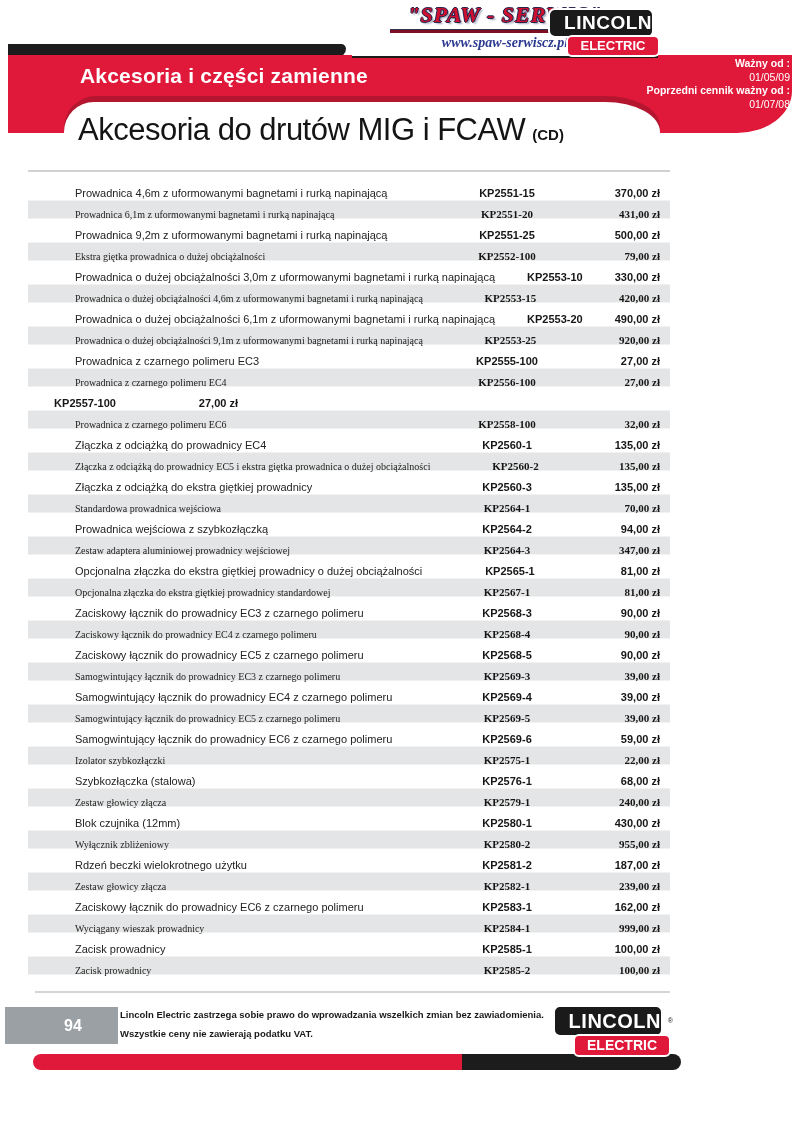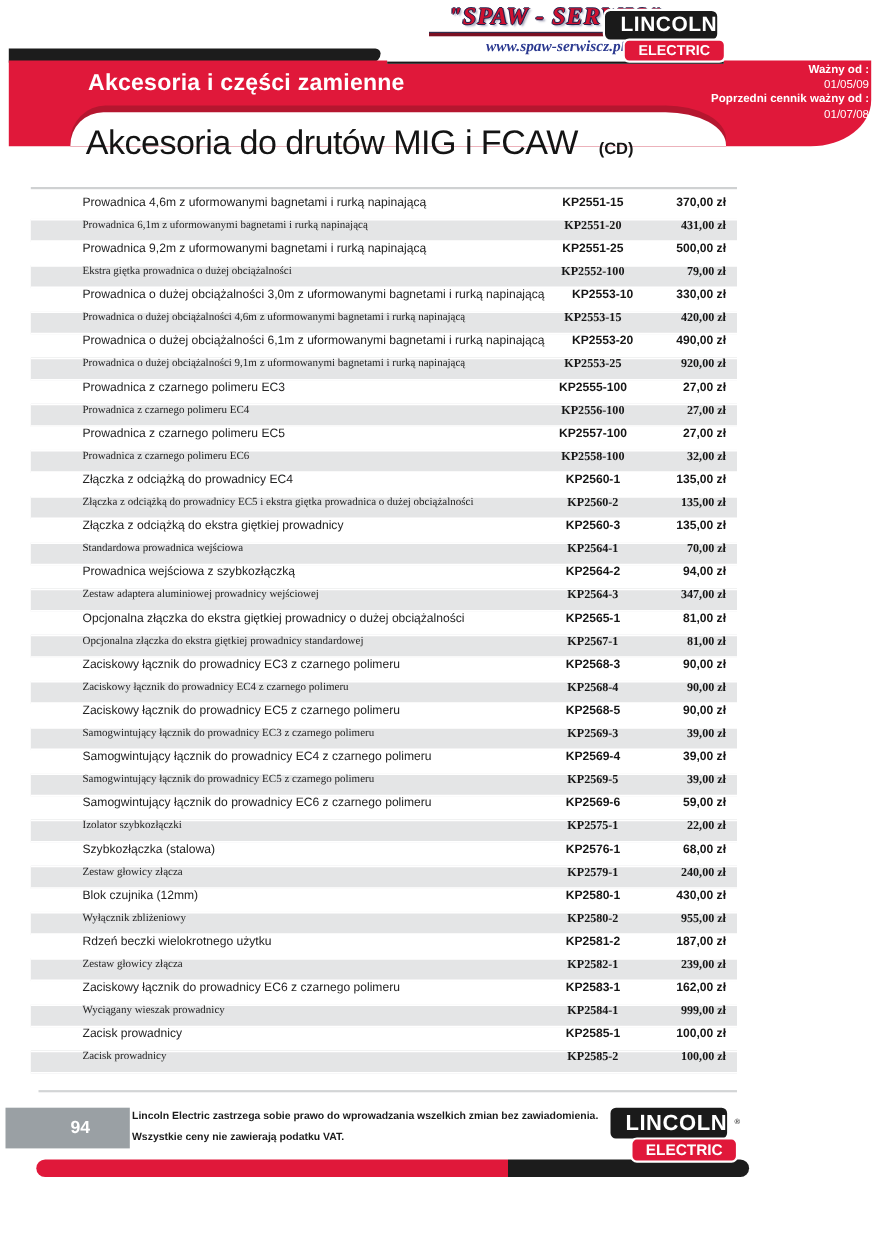--- a/index.html
+++ b/index.html
@@ -15,21 +15,21 @@
                background:#b5162f;border-top-left-radius:32px;border-top-right-radius:55px 30px;}
   .white-panel{position:absolute;left:64px;top:102px;width:596px;height:31px;
                background:#fff;border-top-left-radius:30px;border-top-right-radius:55px 30px;}
   .section-title{position:absolute;left:80px;top:64px;color:#fff;font-size:21px;
                  font-weight:bold;letter-spacing:.2px;z-index:5;}
   .validity{position:absolute;right:10px;top:57px;width:150px;text-align:right;color:#fff;
             font-size:10.5px;line-height:1.3;z-index:5;}
   .validity .lbl{font-weight:bold;}
   .page-title{position:absolute;left:78px;top:112px;z-index:6;color:#141414;font-size:31px;
               letter-spacing:-.5px;white-space:nowrap;}
-  .page-title .suffix{font-size:15px;font-weight:bold;letter-spacing:0;margin-left:19px;}
+  .page-title .suffix{font-size:15px;font-weight:bold;letter-spacing:0;margin-left:7px;}
 
   
   .spaw-box{position:absolute;left:352px;top:0;width:306px;height:56px;background:#fff;
             border-bottom:2px solid #1a1a1a;text-align:center;z-index:7;}
   .spaw-text{font-family:"Liberation Serif",serif;font-style:italic;font-weight:bold;
              font-size:22px;color:#cf1030;letter-spacing:1px;margin-top:2px;
              text-shadow:1px 0 #26264f,-1px 0 #26264f,0 1px #26264f,0 -1px #26264f,2px 2px 2px #9a9ab0;}
   .spaw-underline{width:230px;height:3px;background:#7c1022;margin:1px auto 2px auto;
                   border-top:1px solid #30304f;}
   .spaw-url{font-family:"Liberation Serif",serif;font-style:italic;font-weight:bold;
@@ -48,21 +48,21 @@
   .lincoln-top .rbox{left:18px;top:27px;width:90px;height:18px;font-size:13px;line-height:18px;}
   .lincoln-top .reg{right:0;top:10px;color:#fff;}
   .lincoln-bottom{left:553px;top:1005px;width:122px;height:52px;}
   .lincoln-bottom .lbox{width:106px;height:28px;font-size:20px;line-height:28px;}
   .lincoln-bottom .rbox{left:20px;top:29px;width:94px;height:19px;font-size:14px;line-height:19px;}
   .lincoln-bottom .reg{right:2px;top:12px;}
 
   
   .table-topline{position:absolute;left:28px;top:170px;width:642px;height:2px;background:#cfd1d2;}
   .price-table{position:absolute;left:28px;top:178px;width:642px;}
-  .price-row{display:flex;align-items:flex-start;height:21px;background:#fff;}
+  .price-row{display:flex;align-items:flex-end;height:21px;background:#fff;gap:32px;}
   .price-row.alt{background:#e4e5e6;box-shadow:inset 0 1.5px 0 #fff,inset 0 -1.5px 0 #fff;font-family:Liberation Serif, serif;}
   .price-row .desc{flex:1;padding-left:47px;font-size:11px;color:#232323;white-space:nowrap;}
   .price-row.alt .desc{font-size:10px;}
   .price-row .part{width:114px;text-align:center;font-weight:bold;font-size:11px;color:#161616;}
   .price-row .price{width:64px;padding-right:10px;text-align:right;font-weight:bold;
                     font-size:11px;color:#161616;white-space:nowrap;}
 
   
   .footer-line{position:absolute;left:35px;top:991px;width:635px;height:2px;background:#d3d5d6;}
   .page-box{position:absolute;left:5px;top:1007px;width:90px;height:37px;background:#9aa0a4;
@@ -153,21 +153,20 @@
         <span class="desc">Prowadnica z czarnego polimeru EC3</span>
         <span class="part">KP2555-100</span>
         <span class="price">27,00 zł</span>
       </div>
       <div class="price-row alt">
         <span class="desc">Prowadnica z czarnego polimeru EC4</span>
         <span class="part">KP2556-100</span>
         <span class="price">27,00 zł</span>
       </div>
       <div class="price-row">
-        <span class="desc">Prowadnica z czarnego polimeru EC5</span>
         <span class="part">KP2557-100</span>
         <span class="price">27,00 zł</span>
       </div>
       <div class="price-row alt">
         <span class="desc">Prowadnica z czarnego polimeru EC6</span>
         <span class="part">KP2558-100</span>
         <span class="price">32,00 zł</span>
       </div>
       <div class="price-row">
         <span class="desc">Złączka z odciążką do prowadnicy EC4</span>

